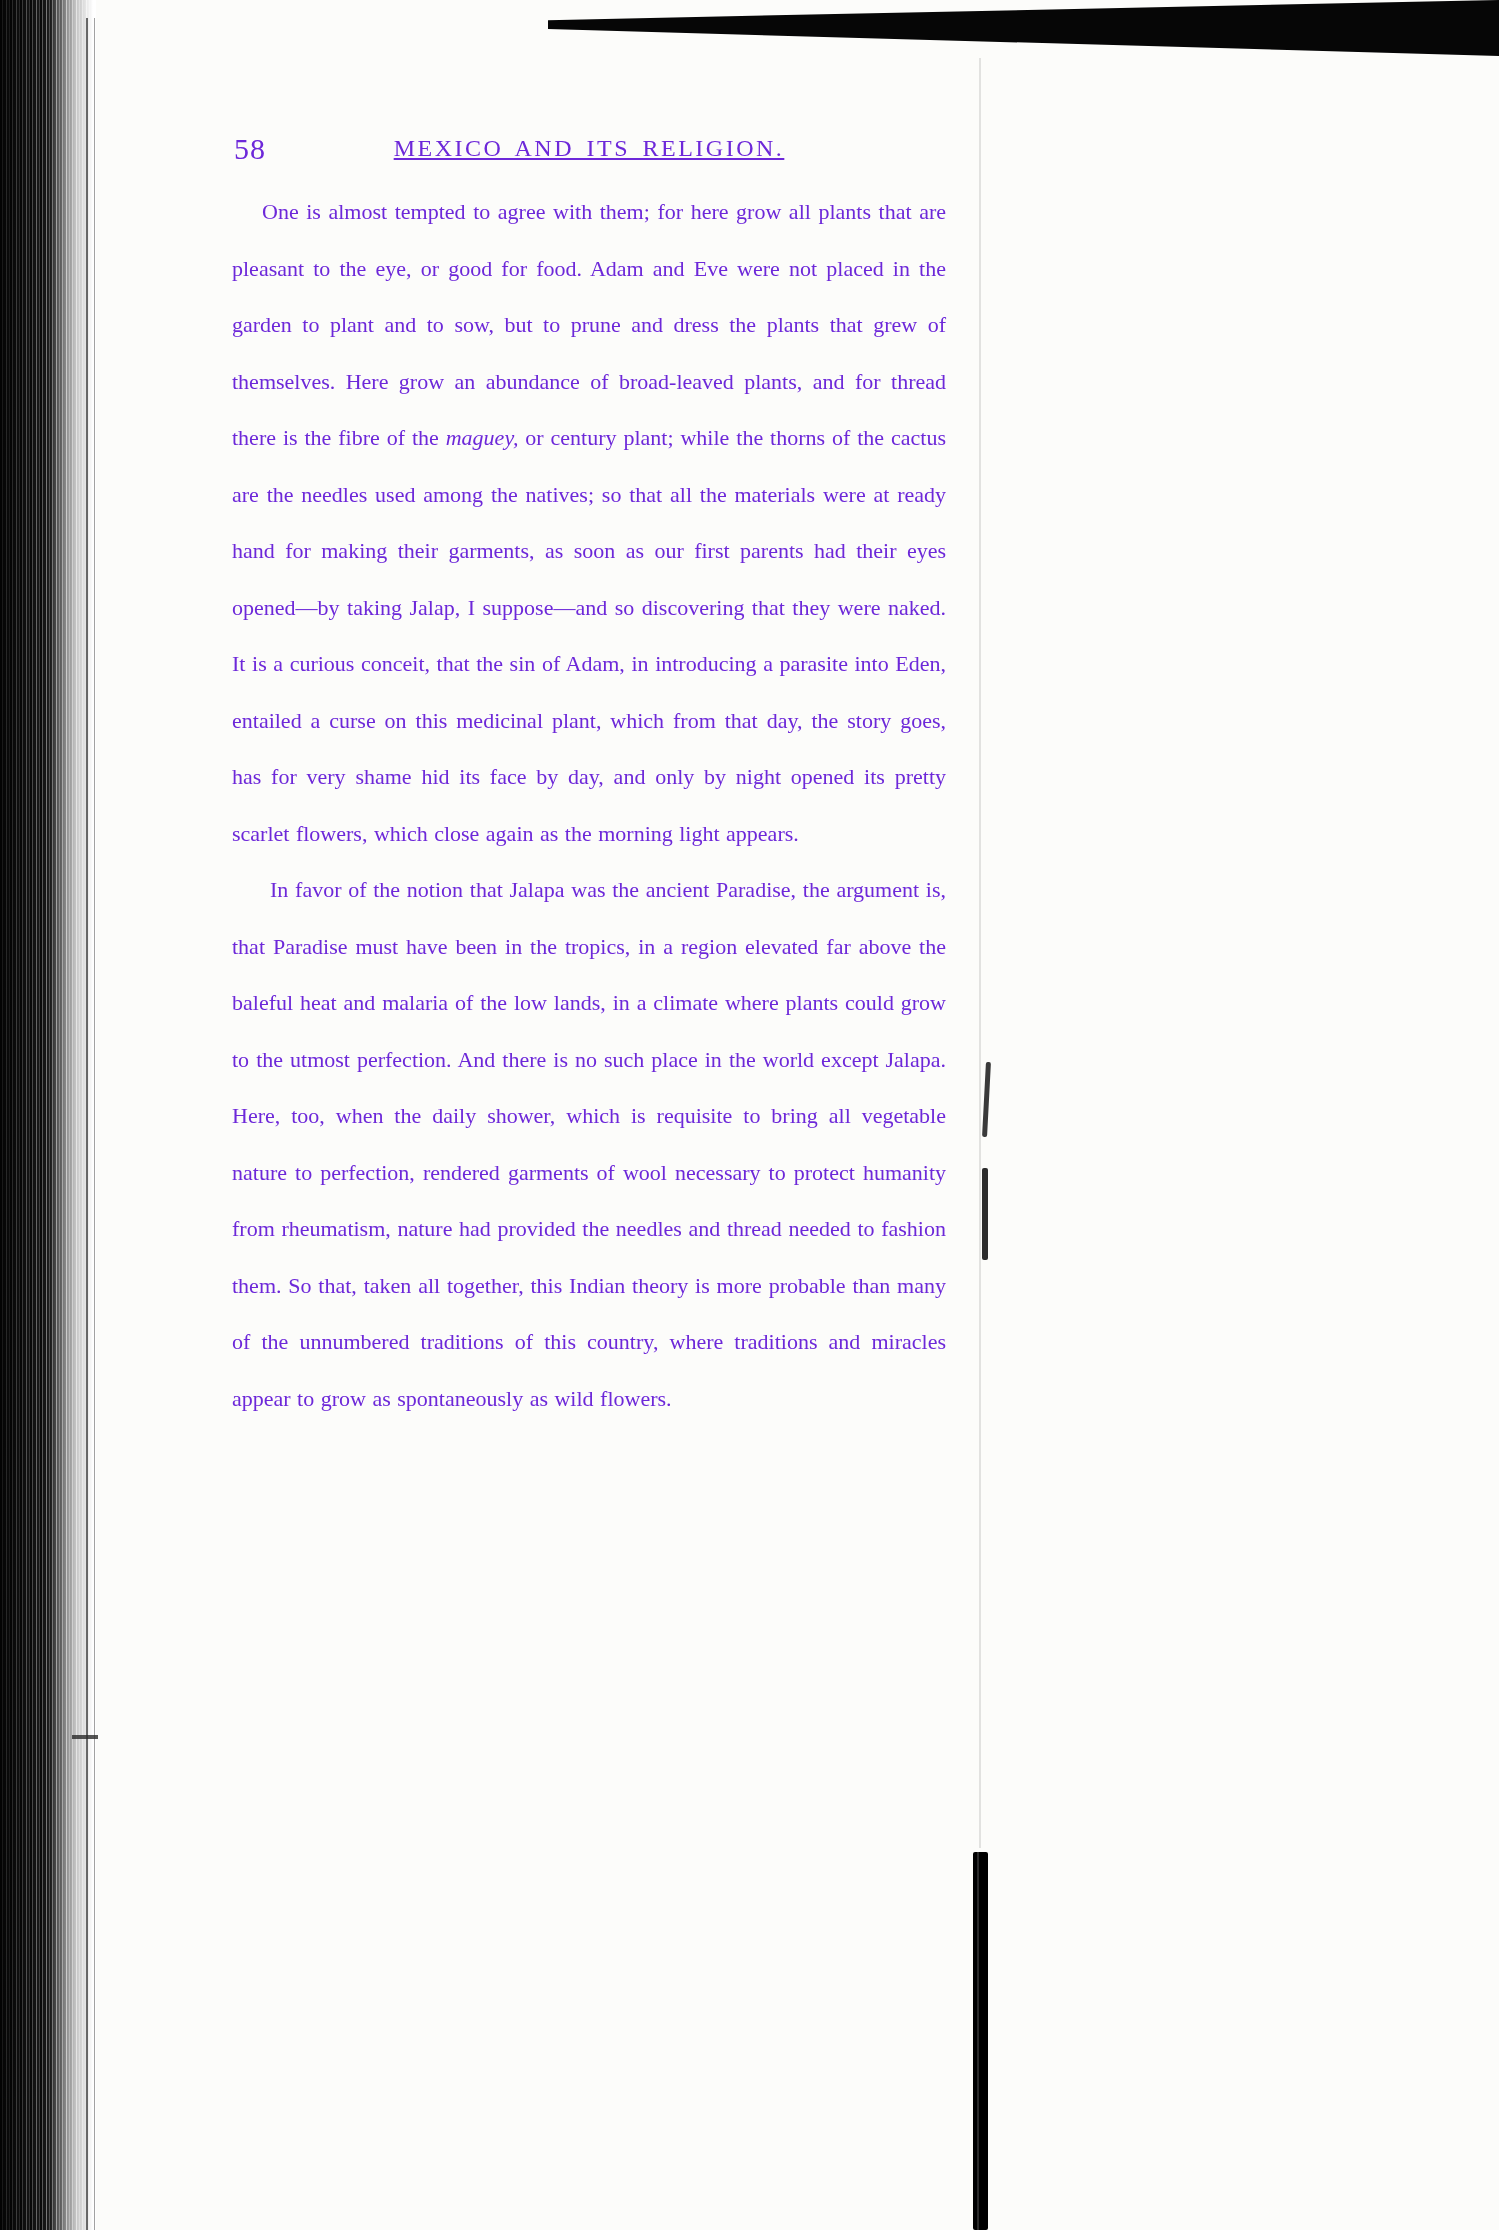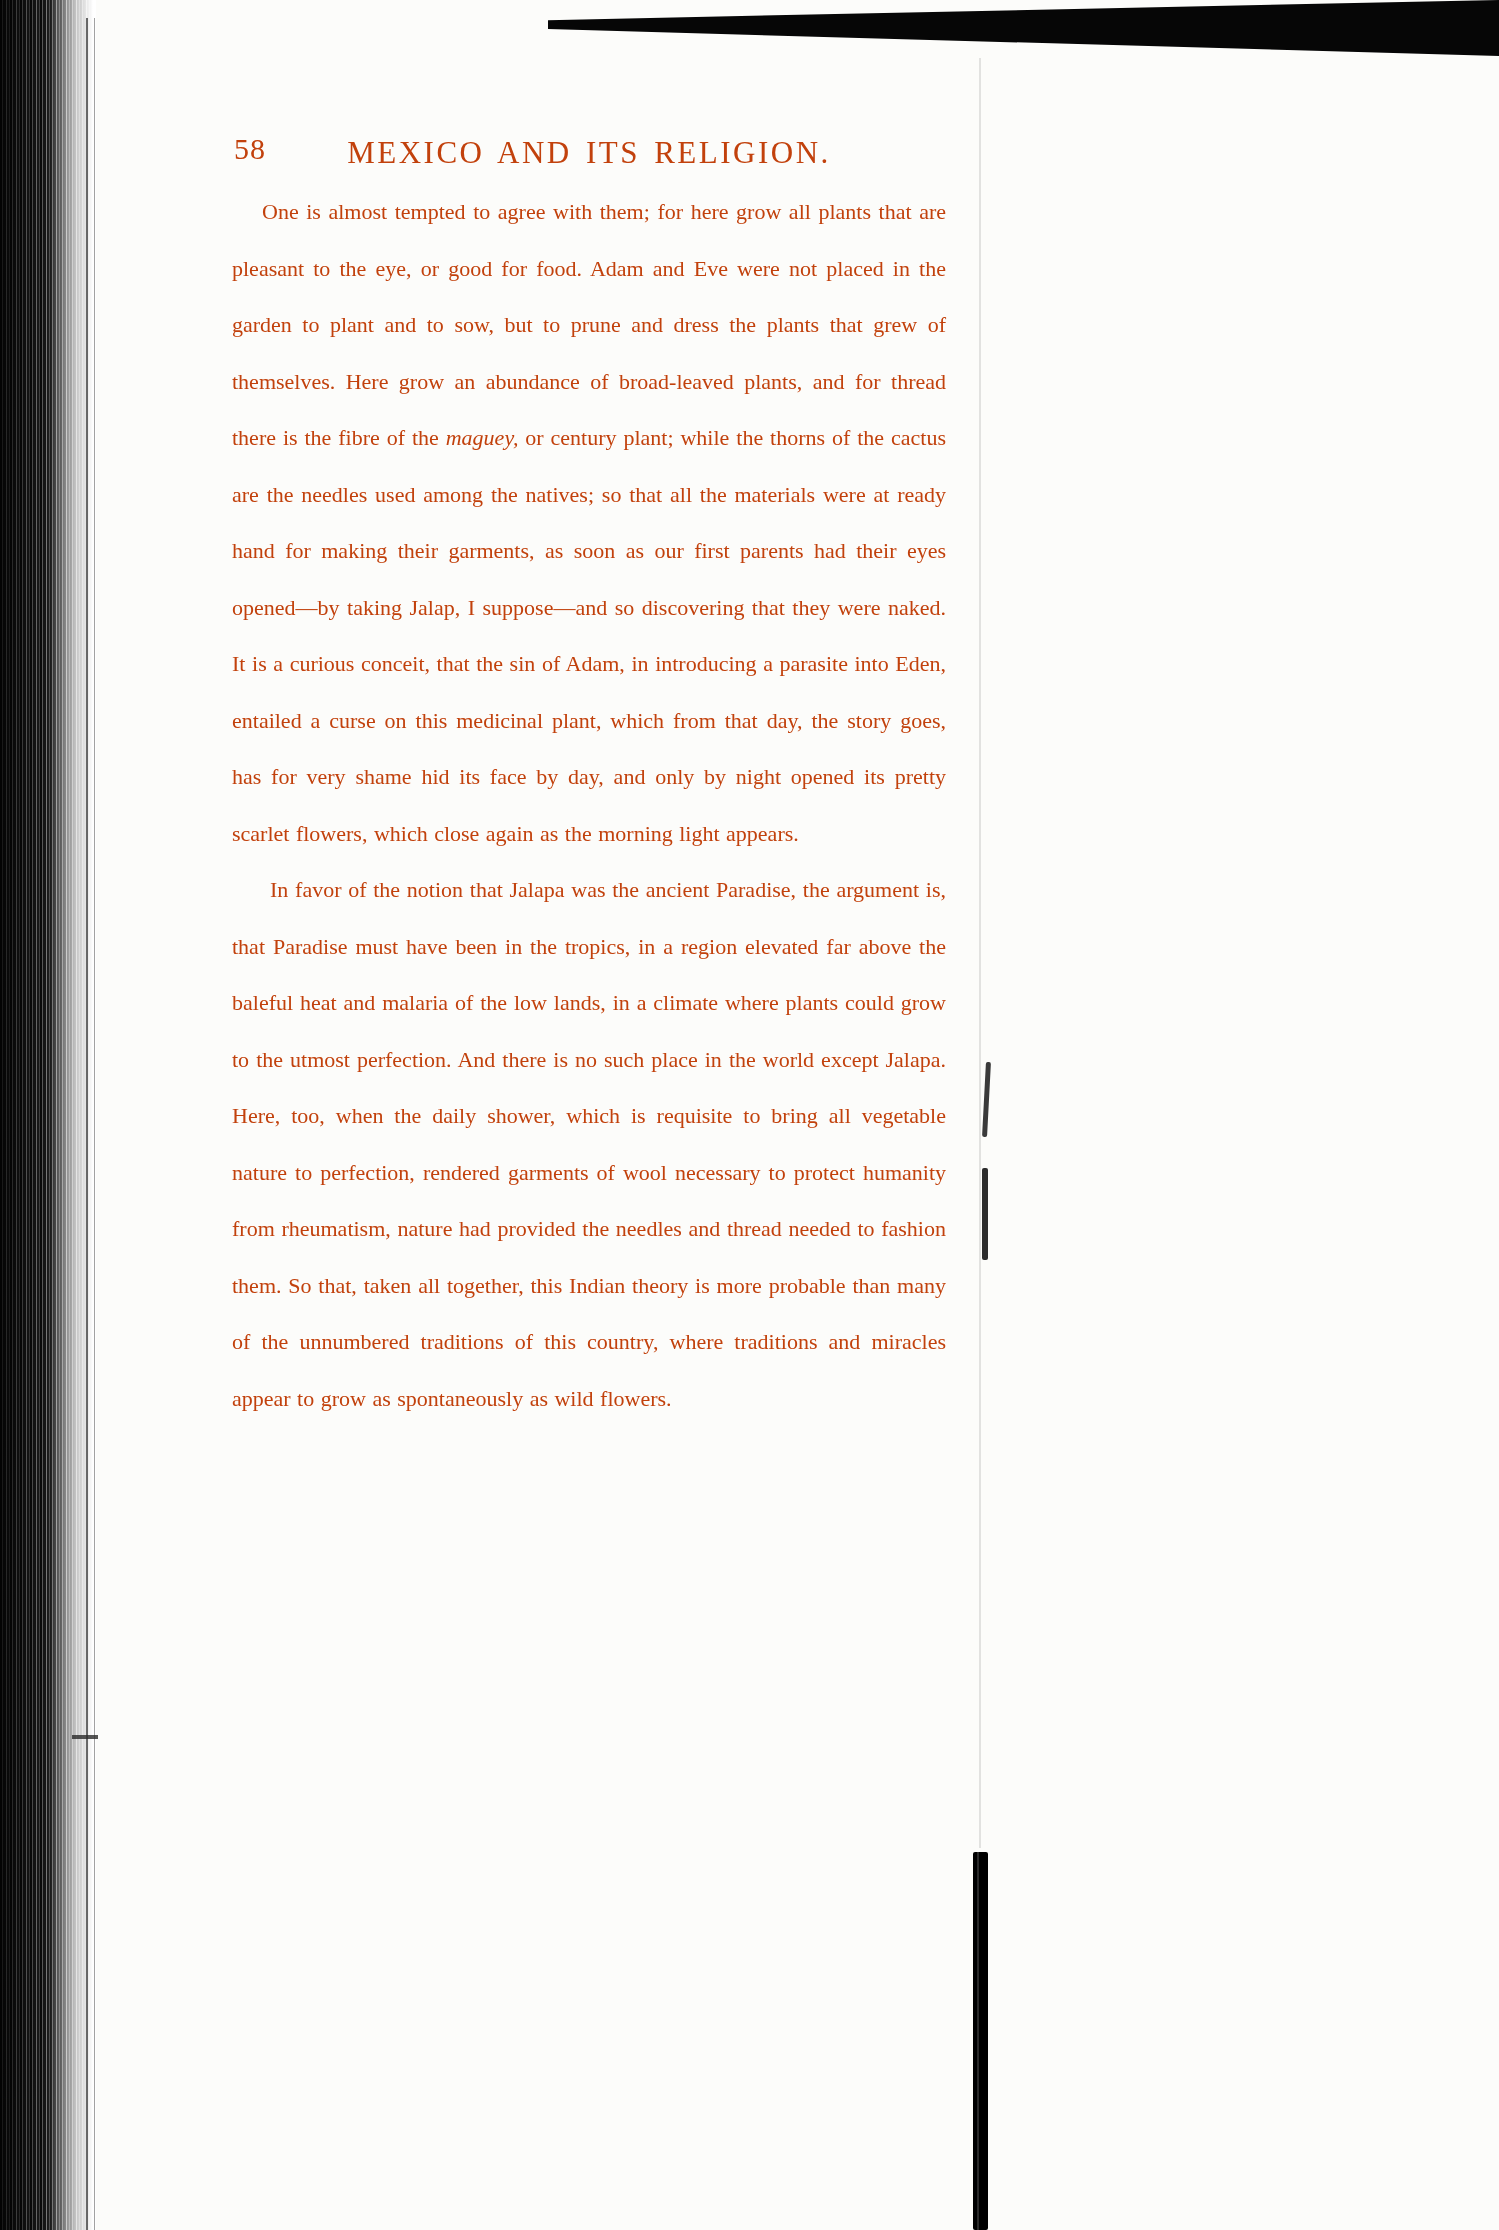--- a/index.html
+++ b/index.html
@@ -4,21 +4,21 @@
 <style>
   * { margin:0; padding:0; box-sizing:border-box; }
   html,body { background:#e8e8e6; }
   .scan {
     position:relative;
     width:1499px;
     height:2230px;
     background:#fcfcfa;
     overflow:hidden;
     font-family:"Liberation Serif","DejaVu Serif",serif;
-    color:#c2410c;
+    color:#6d28d9;
   }
 
   
   .binding {
     position:absolute; left:0; top:0; width:96px; height:2230px;
     background:
       linear-gradient(90deg, rgba(255,255,255,0) 50%, rgba(255,255,255,0.72) 78%, #ffffff 97%),
       linear-gradient(90deg, rgba(0,0,0,0.82), rgba(0,0,0,0.25) 45%, rgba(0,0,0,0) 70%),
       repeating-linear-gradient(90deg,
         #0e0e0e 0px, #0e0e0e 2px,
@@ -57,23 +57,24 @@
   .running-head {
     position:relative; height:42px; margin-bottom:12px;
     font-size:26px;
   }
   .page-num {
     position:absolute; left:2px; top:2px;
     font-size:30px; letter-spacing:1px;
   }
   .head-title {
     display:block; text-align:center;
-    letter-spacing:2.5px; font-size:31px;
+    letter-spacing:2.5px; font-size:24px;
     padding-top:5px;
     word-spacing:4px;
+    text-decoration:underline;
   }
   .para {
     font-size:22px;
     line-height:56.5px;
     text-align:justify;
     text-justify:inter-word;
     word-spacing:1px;
   }
   .para.p1 { text-indent:30px; }
   .para.indent { text-indent:38px; }

